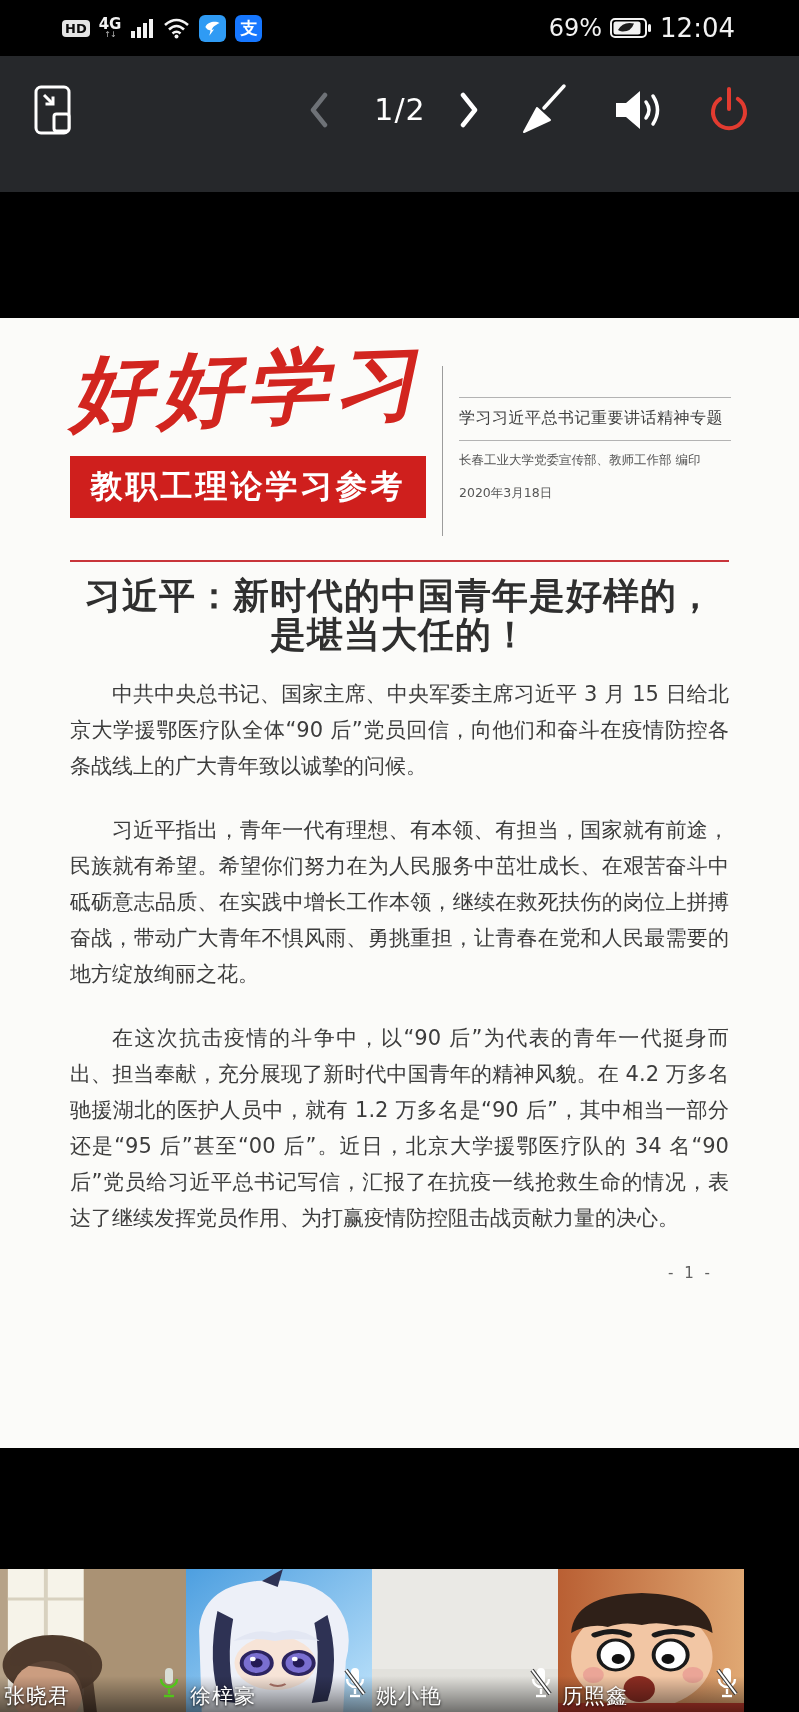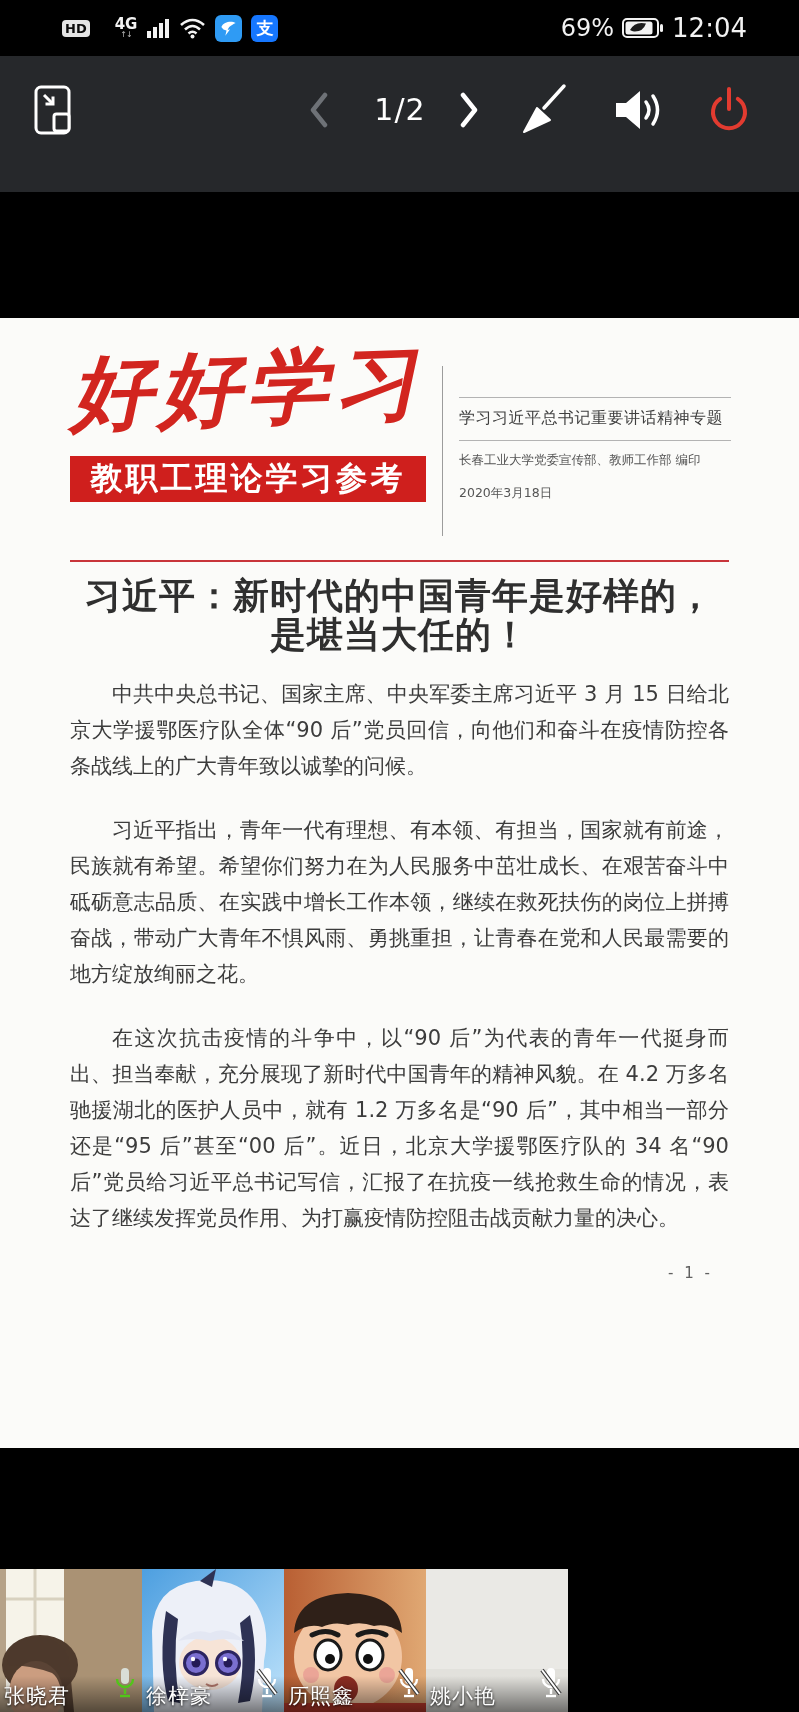--- a/index.html
+++ b/index.html
@@ -2,28 +2,28 @@
 <html><head>
 <meta charset="utf-8">
 <style>
   html,body{margin:0;padding:0;}
   body{
     width:799px;height:1712px;position:relative;overflow:hidden;
     background:#000;
     font-family:"DejaVu Sans","Liberation Sans",sans-serif;
   }
   
-  .status-bar{position:absolute;top:0;left:0;right:0;height:56px;
+  .status-bar{position:absolute;top:0;left:0;right:12px;height:56px;
     display:flex;align-items:center;justify-content:space-between;
     padding:0 52px 0 62px;box-sizing:border-box;color:#f2f2f2;}
   .sb-left{display:flex;align-items:center;gap:9px;}
   .sb-right{display:flex;align-items:center;gap:8px;}
   .hd-badge{background:#e4e4e4;color:#0a0a0a;font-weight:bold;font-size:13px;
     border-radius:4px;padding:1px 3px;line-height:15px;}
-  .net{display:flex;flex-direction:column;align-items:center;line-height:1;margin-left:16px;}
+  .net{display:flex;flex-direction:column;align-items:center;line-height:1;}
   .net-label{font-size:15px;font-weight:bold;}
   .net-arrows{font-size:8px;color:#bdbdbd;margin-top:-1px;letter-spacing:-1px;}
   .app-icon{width:27px;height:27px;border-radius:6px;display:flex;align-items:center;justify-content:center;}
   .dingtalk{background:#2f9bf4;}
   .alipay{background:#1677ff;color:#fff;font-size:17px;font-weight:bold;}
   .pct{font-size:24px;}
   .clock{font-size:26px;}
   
   .toolbar{position:absolute;top:56px;left:0;right:0;height:136px;background:#26282b;}
   .toolbar .tb{position:absolute;background:none;border:none;padding:0;cursor:pointer;}
@@ -35,41 +35,41 @@
   .pointer-btn{left:520px;top:26px;}
   .speaker-btn{left:612px;top:31px;}
   .power-btn{left:706px;top:29px;}
   
   .doc-page{position:absolute;top:318px;left:0;width:799px;height:1130px;
     background:#fbfbf9;box-sizing:border-box;padding:0 70px;overflow:hidden;}
   .masthead{position:relative;height:242px;}
   .calligraphy{position:absolute;left:0px;top:24px;font-size:82px;line-height:1.1;
     font-weight:bold;font-style:italic;color:#d2251f;letter-spacing:6px;
     transform:rotate(-2deg);font-family:"DejaVu Serif","Liberation Serif",serif;}
-  .banner{position:absolute;left:0;top:138px;width:356px;height:46px;background:#cf1f1d;
+  .banner{position:absolute;left:0;top:138px;width:356px;height:62px;background:#cf1f1d;
     color:#fff;font-size:32px;font-weight:bold;display:flex;align-items:center;
     justify-content:center;letter-spacing:3px;}
   .mh-divider{position:absolute;left:372px;top:48px;width:1px;height:170px;background:#9c9c9c;}
   .mh-right{position:absolute;left:389px;top:68px;width:272px;}
   .issue{font-size:20px;font-weight:bold;color:#1d1d1d;}
   .mh-hr{border:none;border-top:1px solid #b3b3b3;margin:11px 0 10px;}
   .topic{font-size:16px;color:#3f3f3f;letter-spacing:0.5px;}
   .publisher{font-size:12.5px;color:#555;margin-top:11px;}
   .pubdate{font-size:12.5px;color:#555;margin-top:16px;}
   .red-rule{border:none;border-top:2px solid #c8353b;margin:0;}
   .article-title{margin-top:14px;text-align:center;font-size:36px;font-weight:bold;
     color:#2f2f2f;line-height:39px;letter-spacing:1px;}
   .article-body{margin-top:22px;}
   .article-body p{font-size:21px;line-height:36px;color:#3c3c3c;text-align:justify;
     text-indent:2em;margin:0 0 28px;}
   .page-num{text-align:right;font-size:15px;color:#606060;letter-spacing:3px;
     padding-right:16px;margin-top:4px;}
   
   .tiles{position:absolute;left:0;top:1569px;width:799px;height:143px;display:flex;}
-  .tile{width:142px;height:143px;position:relative;overflow:hidden;flex:none;}
+  .tile{width:142px;height:143px;position:relative;overflow:hidden;flex:none;padding-left:44px;}
   .tile svg.avatar{position:absolute;left:0;top:0;width:100%;height:100%;}
   .tile-shade{position:absolute;left:0;right:0;bottom:0;height:36px;
     background:linear-gradient(transparent,rgba(0,0,0,.5));}
   .tile-name{position:absolute;left:4px;bottom:2px;color:#fff;font-size:21px;
     letter-spacing:1px;text-shadow:0 1px 3px rgba(0,0,0,.95);white-space:nowrap;}
   .mic{position:absolute;right:5px;bottom:12px;}
 </style>
 </head>
 <body>
 
@@ -237,20 +237,37 @@
       <line x1="12" y1="23" x2="12" y2="28" stroke="#fff" stroke-width="2.4"></line>
       <line x1="7" y1="30" x2="17" y2="30" stroke="#fff" stroke-width="2.4"></line>
       <line x1="3" y1="4" x2="21" y2="28" stroke="#3a3a3a" stroke-width="4"></line>
       <line x1="3" y1="4" x2="21" y2="28" stroke="#fff" stroke-width="2"></line>
     </svg>
     <div class="tile-name">徐梓豪</div>
   </div>
 
   <div class="tile">
     <svg class="avatar" viewBox="0 0 142 143" preserveAspectRatio="none">
+      <rect width="142" height="143" fill="#eae9e5"></rect>
+      <rect y="100" width="142" height="43" fill="#e2e1dc"></rect>
+    </svg>
+    <div class="tile-shade"></div>
+    <svg class="mic" width="24" height="34" viewBox="0 0 24 34">
+      <rect x="8" y="2" width="8" height="16" rx="4" fill="#fff"></rect>
+      <path d="M4 13 a8 8 0 0 0 16 0" fill="none" stroke="#fff" stroke-width="2.4"></path>
+      <line x1="12" y1="23" x2="12" y2="28" stroke="#fff" stroke-width="2.4"></line>
+      <line x1="7" y1="30" x2="17" y2="30" stroke="#fff" stroke-width="2.4"></line>
+      <line x1="3" y1="4" x2="21" y2="28" stroke="#3a3a3a" stroke-width="4"></line>
+      <line x1="3" y1="4" x2="21" y2="28" stroke="#fff" stroke-width="2"></line>
+    </svg>
+    <div class="tile-name">姚小艳</div>
+  </div>
+
+  <div class="tile">
+    <svg class="avatar" viewBox="0 0 142 143" preserveAspectRatio="none">
       <defs>
         <linearGradient id="warm" x1="0" y1="0" x2="1" y2="0">
           <stop offset="0" stop-color="#b95f33"></stop>
             <stop offset="1" stop-color="#e0a873"></stop>
         </linearGradient>
       </defs>
       <rect width="142" height="143" fill="url(#warm)"></rect>
       <ellipse cx="64" cy="88" rx="54" ry="52" fill="#f2c6a4"></ellipse>
       <path d="M10 64 Q12 26 64 24 Q116 26 118 64 Q104 54 90 57 Q76 52 64 56 Q50 52 38 58 Q24 54 10 64 Z" fill="#2f2018"></path>
       <path d="M28 66 Q42 59 54 66" fill="none" stroke="#1a1a1a" stroke-width="5" stroke-linecap="round"></path>
@@ -268,30 +285,13 @@
     <svg class="mic" width="24" height="34" viewBox="0 0 24 34">
       <rect x="8" y="2" width="8" height="16" rx="4" fill="#fff"></rect>
       <path d="M4 13 a8 8 0 0 0 16 0" fill="none" stroke="#fff" stroke-width="2.4"></path>
       <line x1="12" y1="23" x2="12" y2="28" stroke="#fff" stroke-width="2.4"></line>
       <line x1="7" y1="30" x2="17" y2="30" stroke="#fff" stroke-width="2.4"></line>
       <line x1="3" y1="4" x2="21" y2="28" stroke="#3a3a3a" stroke-width="4"></line>
       <line x1="3" y1="4" x2="21" y2="28" stroke="#fff" stroke-width="2"></line>
     </svg>
     <div class="tile-name">历照鑫</div>
   </div>
-
-  <div class="tile">
-    <svg class="avatar" viewBox="0 0 142 143" preserveAspectRatio="none">
-      <rect width="142" height="143" fill="#eae9e5"></rect>
-      <rect y="100" width="142" height="43" fill="#e2e1dc"></rect>
-    </svg>
-    <div class="tile-shade"></div>
-    <svg class="mic" width="24" height="34" viewBox="0 0 24 34">
-      <rect x="8" y="2" width="8" height="16" rx="4" fill="#fff"></rect>
-      <path d="M4 13 a8 8 0 0 0 16 0" fill="none" stroke="#fff" stroke-width="2.4"></path>
-      <line x1="12" y1="23" x2="12" y2="28" stroke="#fff" stroke-width="2.4"></line>
-      <line x1="7" y1="30" x2="17" y2="30" stroke="#fff" stroke-width="2.4"></line>
-      <line x1="3" y1="4" x2="21" y2="28" stroke="#3a3a3a" stroke-width="4"></line>
-      <line x1="3" y1="4" x2="21" y2="28" stroke="#fff" stroke-width="2"></line>
-    </svg>
-    <div class="tile-name">姚小艳</div>
-  </div>
 </div>
 
 </body></html>

